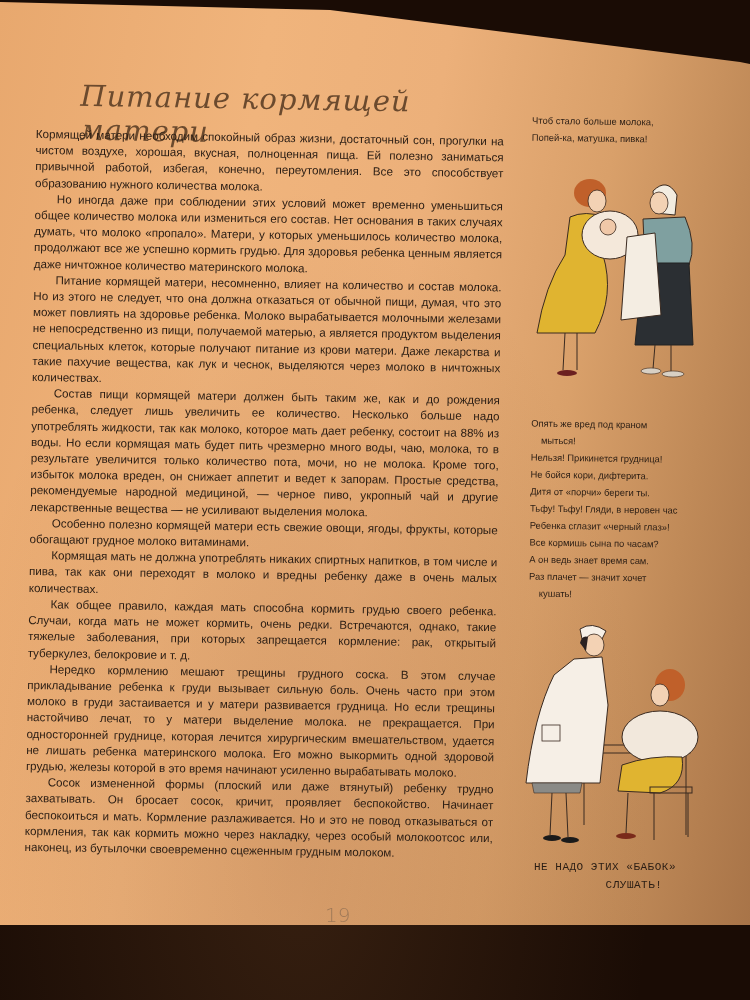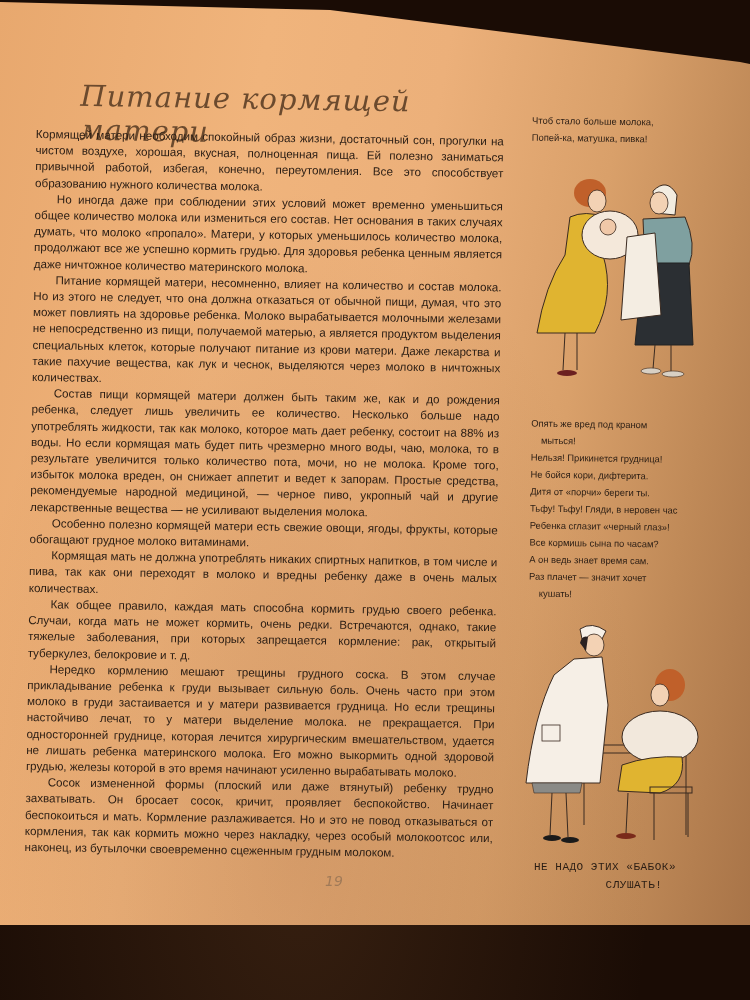--- a/index.html
+++ b/index.html
@@ -32,22 +32,22 @@
   .body-text p { margin:0; text-indent:22px; }
   .body-text p.first { text-indent:0; }
   .side { position:absolute; font-size:9.4px; line-height:17px; color:#2a1d14; }
   .verse1 { left:532px; top:113px; width:190px; transform:rotate(0.8deg); }
   .verse2 { left:530px; top:416px; width:200px; transform:rotate(0.8deg); }
   .verse2 .line { display:block; }
   .verse2 .indent { padding-left:10px; }
   .caption { left:534px; top:858px; width:190px; font-size:11px; line-height:18px; letter-spacing:0.5px;font-family:Liberation Mono, monospace; }
   .caption .l2 { padding-left:10px; display:block;text-align:center; }
   .pagenum {
-    position:absolute; left:325px; top:873px; font-size:14px; color:#a07a58;
-    font-family:"DejaVu Sans", sans-serif; font-weight:300;font-style:italic;
+    position:absolute; left:325px; top:903px; font-size:20px; color:#a07a58;
+    font-family:"DejaVu Sans", sans-serif; font-weight:300;
   }
   .illus { position:absolute; }
   .illus1 { left:525px; top:155px; width:200px; height:230px; }
   .illus2 { left:510px; top:615px; width:220px; height:235px; }
 </style>
 </head>
 <body>
 
 <div class="page">
   <div class="shade"></div>

